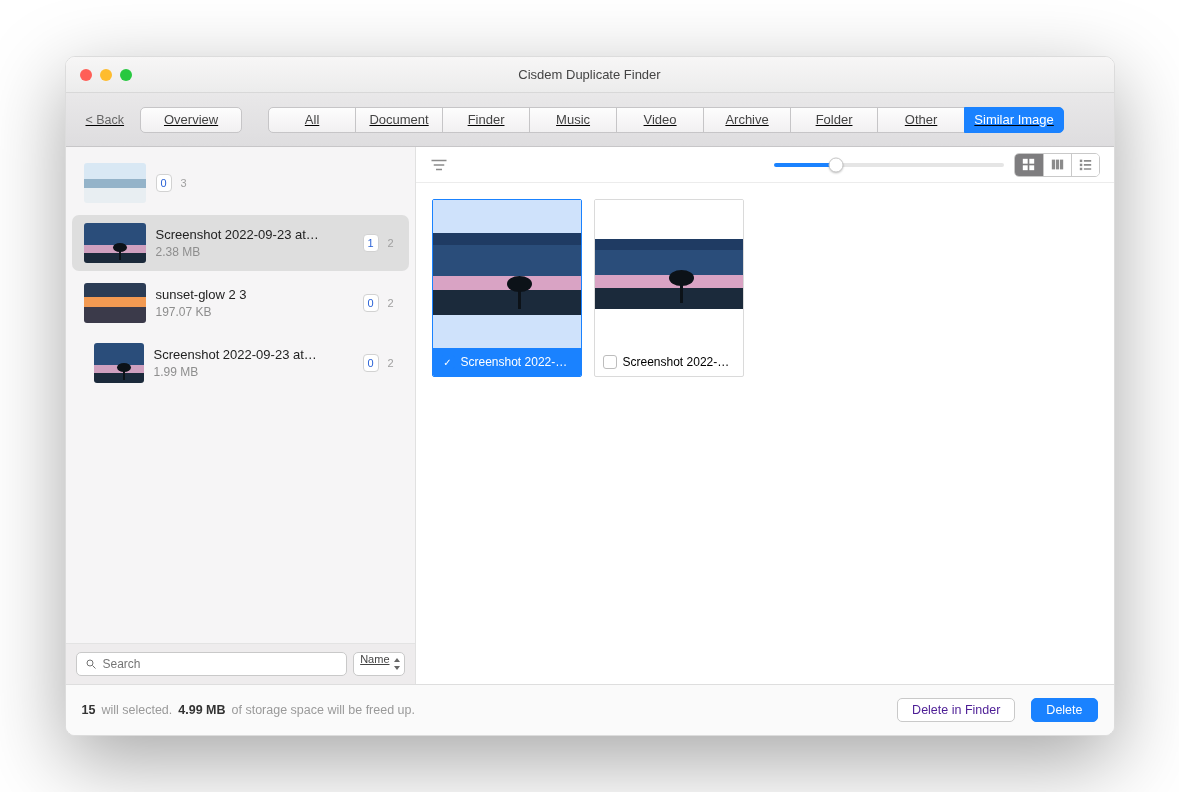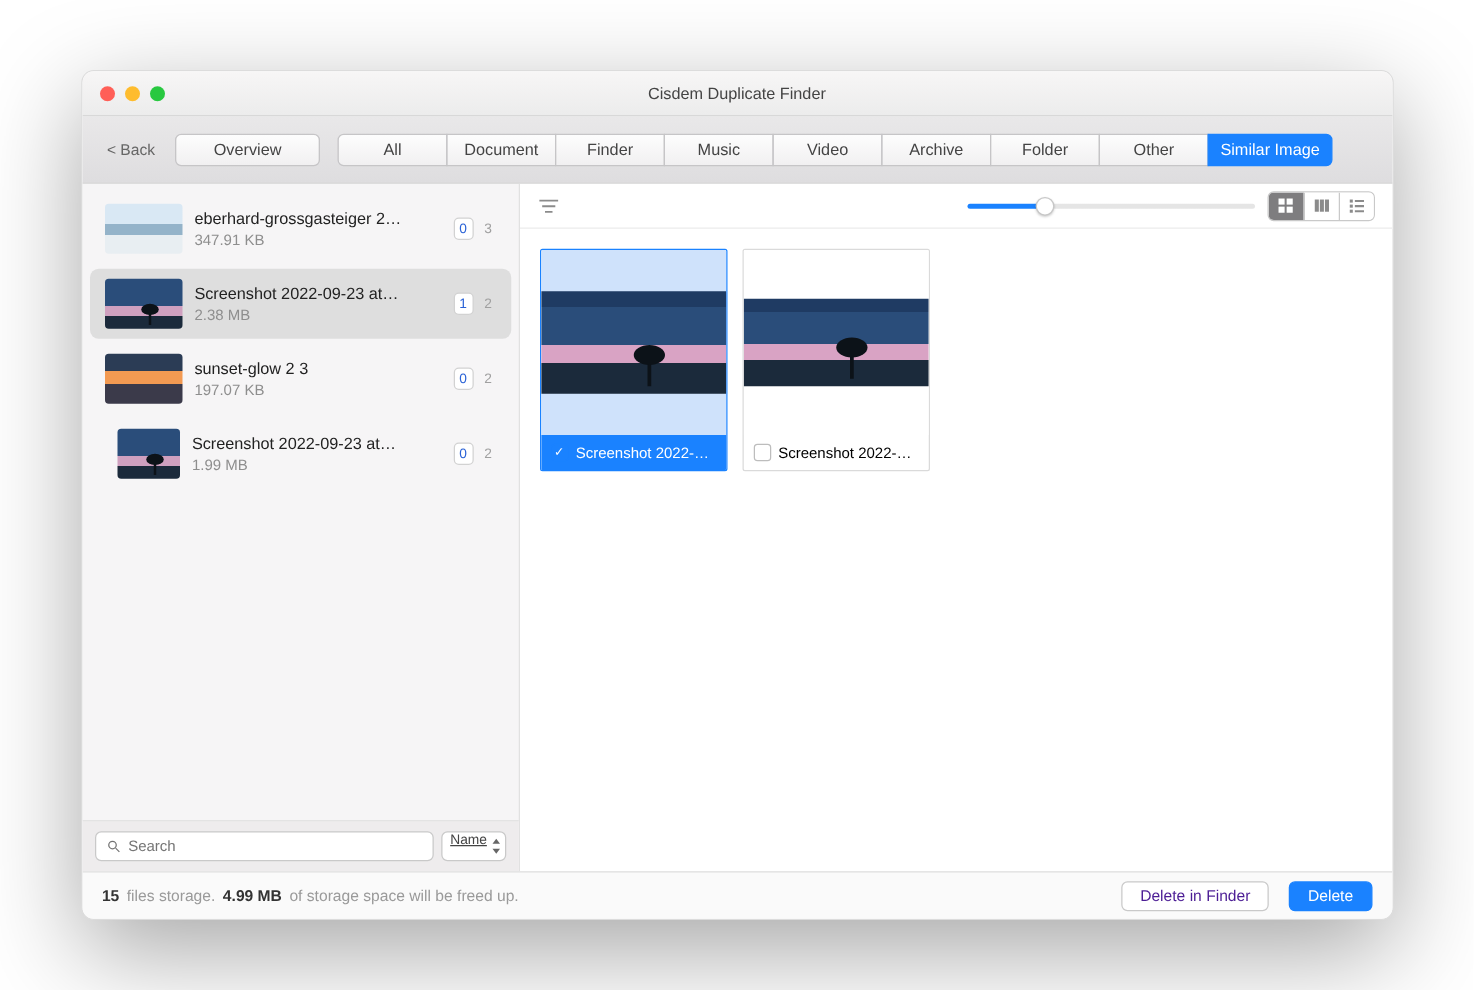--- a/index.html
+++ b/index.html
@@ -35,36 +35,36 @@
 .tl.green{background:#28c840;}
 .win-title{
   position:absolute; left:0; right:0; text-align:center;
   font-size:13px; color:#444;
 }
 .toolbar{
   height:54px;
   background:linear-gradient(#e9e8e9,#dedddf);
   border-bottom:1px solid #c7c6c8;
   display:flex; align-items:center;
-  padding:0 14px; gap:10px;
+  padding:0 14px; gap:10px;text-decoration:underline;
 }
 .back-btn{
   font-size:12.5px; color:#666; cursor:pointer;
   padding:4px 6px;
 }
 .seg-btn{
   height:26px; padding:0 18px;
   background:linear-gradient(#fdfdfd,#f1f0f1);
   border:1px solid #c6c5c7; border-radius:5px;
   font-size:13px; color:#444; cursor:pointer;
   display:flex;align-items:center;justify-content:center;
 }
 .seg-group{display:flex;}
 .seg-group .seg-btn{border-radius:0;margin-left:-1px;width:88px;padding:0;}
-.seg-group .seg-btn:first-child{border-radius:5px 0 0 5px;margin-left:4px;}
+.seg-group .seg-btn:first-child{border-radius:5px 0 0 5px;margin-left:16px;}
 .seg-group .seg-btn:last-child{border-radius:0 5px 5px 0;}
 .seg-btn.active{
   background:#1a82ff; border-color:#1a82ff; color:#fff;
 }
 .content{flex:1;display:flex;min-height:0;}
 .sidebar{
   width:350px; border-right:1px solid #e1e1e1;
   display:flex;flex-direction:column;
   background:#f6f5f6;
 }
@@ -173,21 +173,21 @@
 }
 .card.selected .cap{background:#1a82ff;color:#fff;}
 .chk{
   width:14px;height:14px;border-radius:3px;border:1px solid #bdbdbd;background:#fff;
   display:flex;align-items:center;justify-content:center;flex-shrink:0;
   font-size:10px;color:#fff;
 }
 .card.selected .chk{background:#1a82ff;border-color:#1a82ff;}
 .capt{white-space:nowrap;overflow:hidden;text-overflow:ellipsis;}
 .footer{
-  height:38px;border-top:1px solid #dedede;background:#fafafa;
+  height:51px;border-top:1px solid #dedede;background:#fafafa;
   display:flex;align-items:center;padding:0 16px;
   font-size:12.5px;color:#9a9a9a; gap:6px;
 }
 .footer .strong{color:#333;font-weight:600;}
 .footer .spacer{flex:1;}
 .btn{
   height:24px;padding:0 14px;border-radius:5px;border:1px solid #c9c9c9;
   background:#fff;font-size:12.5px;color:#4c1d95;cursor:pointer;
 }
 .btn.primary{background:#1a82ff;border-color:#1a82ff;color:#ffffff;}
@@ -202,45 +202,41 @@
     <div class="traffic">
       <div class="tl red"></div>
       <div class="tl yellow"></div>
       <div class="tl green"></div>
     </div>
     <div class="win-title">Cisdem Duplicate Finder</div>
   </div>
 
   <div class="toolbar">
     <div class="back-btn">&lt; Back</div>
-    <div class="seg-btn" style="width:116px">Overview</div>
+    <div class="seg-btn" style="width:102px">Overview</div>
     <div class="seg-group">
       <div class="seg-btn">All</div>
       <div class="seg-btn">Document</div>
       <div class="seg-btn">Finder</div>
       <div class="seg-btn">Music</div>
       <div class="seg-btn">Video</div>
       <div class="seg-btn">Archive</div>
       <div class="seg-btn">Folder</div>
       <div class="seg-btn">Other</div>
       <div class="seg-btn active" style="width:100px">Similar Image</div>
     </div>
   </div>
 
   <div class="content">
 
     <div class="sidebar">
       <div class="list">
 
         <div class="row">
           <div class="thumb mountain"></div>
-          <div class="info">
-            <div class="name">eberhard-grossgasteiger 2…</div>
-            <div class="size">347.91 KB</div>
-          </div>
           <div class="cnts">
             <div class="cnt box">0</div>
             <div class="cnt plain">3</div>
           </div>
         </div>
 
         <div class="row sel">
           <div class="thumb">
                 <div class="tree"></div>
               </div>
@@ -358,21 +354,21 @@
             <div class="capt">Screenshot 2022-0…</div>
           </div>
         </div>
       </div>
     </div>
 
   </div>
 
   <div class="footer">
     <span class="strong">15</span>
-    <span>files storage.</span>
+    <span>will selected.</span>
     <span class="strong">4.99 MB</span>
     <span>of storage space will be freed up.</span>
     <div class="spacer"></div>
     <button class="btn">Delete in Finder</button>
     <button class="btn primary" style="margin-left:10px">Delete</button>
   </div>
 
 </div>
 </div>
 

